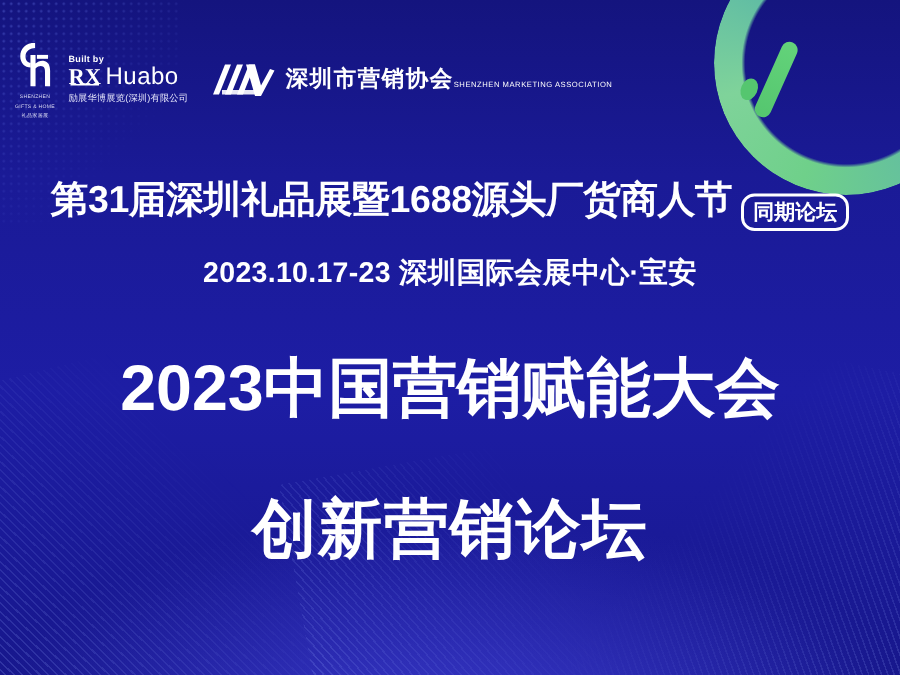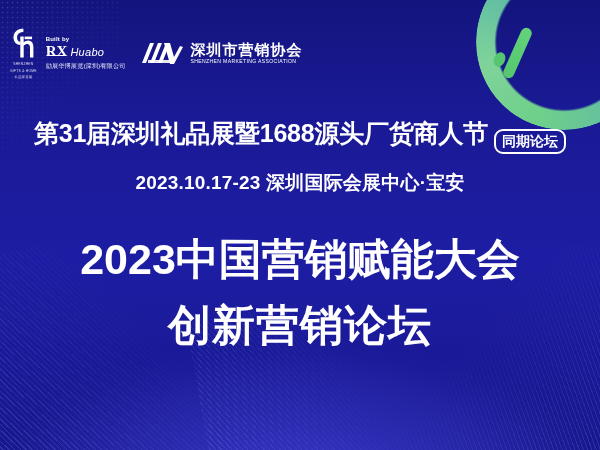--- a/index.html
+++ b/index.html
@@ -159,42 +159,41 @@
     position: relative;
   }
   .rx-rx::after {
     content: "";
     position: absolute;
     left: 1px; right: 1px; bottom: 3px;
     height: 1.4px;
     background: #fff;
   }
   .rx-huabo {
-    font-size: 11px;
+    font-size: 16px;
     line-height: 16px;
     color: #ffffff;
     font-weight: 400;
     letter-spacing: .3px;
-    font-style: italic;
   }
   .rx-cn {
     font-size: 6.2px;
     line-height: 9px;
     color: #e6e6fb;
     letter-spacing: .1px;
     margin-top: 1px;
     white-space: nowrap;
   }
   .logo-sma {
     display: flex;
     align-items: center;
     gap: 6px;
     margin-left: 6px;
   }
-  .sma-text { display: flex; flex-direction: column; }
+  .sma-text { display: flex; flex-direction: row; align-items: flex-end; }
   .sma-cn {
     font-size: 15px;
     line-height: 17px;
     font-weight: bold;
     color: #ffffff;
     letter-spacing: 1px;
     white-space: nowrap;
   }
   .sma-en {
     font-size: 5.1px;
@@ -256,20 +255,21 @@
   .title-line {
     font-size: 43px;
     line-height: 66px;
     font-weight: bold;
     color: #ffffff;
     letter-spacing: 0px;
     white-space: nowrap;
   }
   .title-line-2 {
     letter-spacing: 1px;
+    margin-top: 28px;
   }
 </style>
 </head>
 <body>
 
 <div class="poster">
 
   <div class="glow-bottom"></div>
   <div class="streak streak-bl"></div>
   <div class="streak streak-bm"></div>

